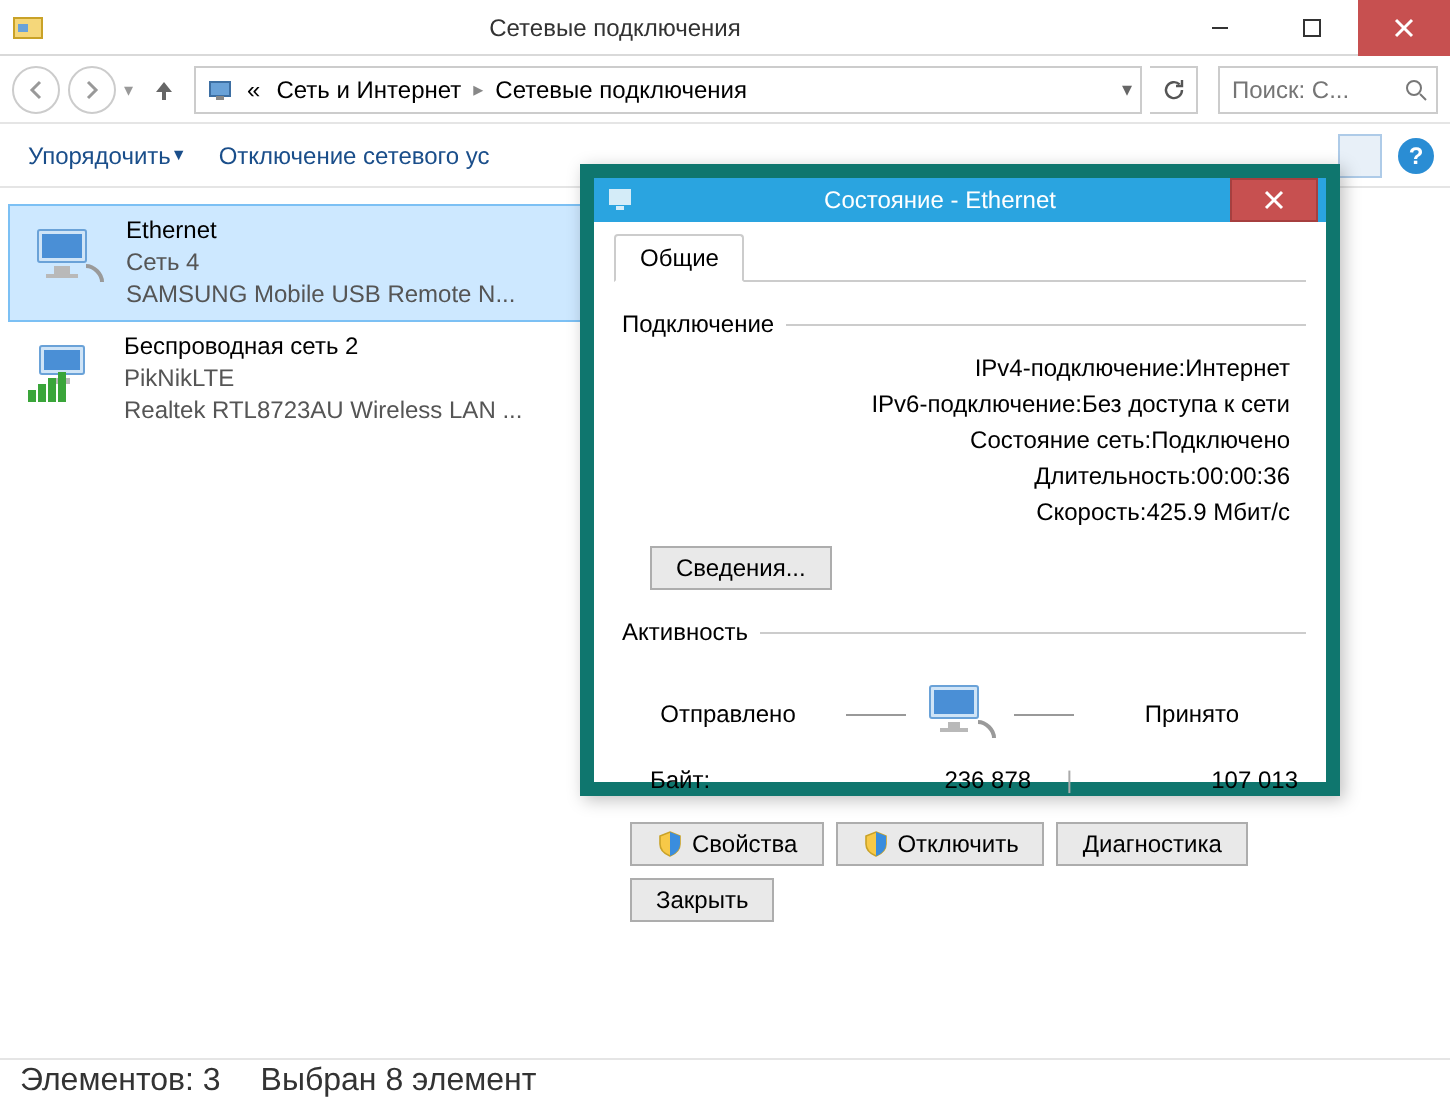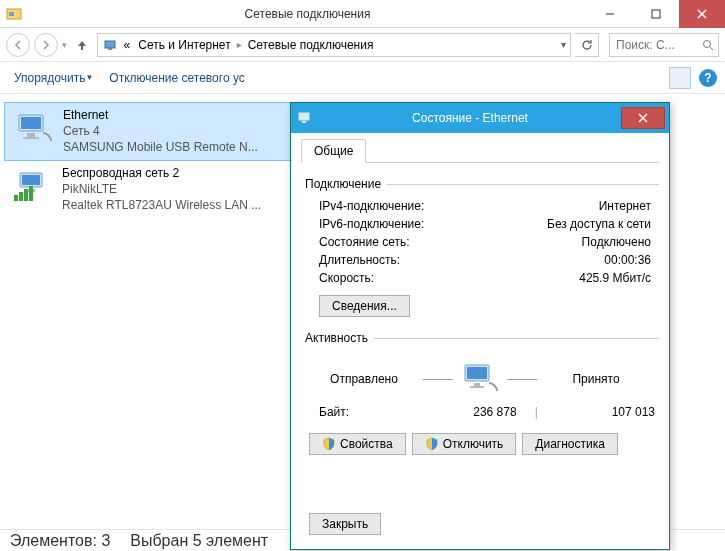--- a/index.html
+++ b/index.html
@@ -36,35 +36,35 @@
   .netitem { display: flex; padding: 4px 8px; gap: 8px; width: 290px; align-items: flex-start; }
   .netitem.sel { background: #cde8ff; border: 1px solid #7cc0f4; }
   .neticon { width: 42px; height: 42px; flex-shrink: 0; display: flex; align-items: center; justify-content: center; }
   .netinfo { display: flex; flex-direction: column; line-height: 1.35; overflow: hidden; }
   .netname { color: #000; }
   .netsub { color: #555; white-space: nowrap; overflow: hidden; text-overflow: ellipsis; }
 
   .statusbar { position: absolute; bottom: 0; left: 0; right: 0; height: 22px; border-top: 1px solid #e5e5e5; display: flex; align-items: center; padding: 0 10px; gap: 20px; font-size: 16px; color: #333; }
 
   
-  .dialog { position: absolute; left: 290px; top: 82px; width: 380px; height: 448px; border: 1px solid #0f766e; background: #fff; box-shadow: 2px 2px 8px rgba(0,0,0,.25); display: flex; flex-direction: column; margin-top: 20px; }
+  .dialog { position: absolute; left: 290px; top: 82px; width: 380px; height: 316px; border: 7px solid #0f766e; background: #fff; box-shadow: 2px 2px 8px rgba(0,0,0,.25); display: flex; flex-direction: column; }
   .dlg-title { height: 30px; background: #2aa4e0; display: flex; align-items: center; color: #fff; }
   .dlg-title .icon { width: 16px; height: 16px; margin: 0 6px; }
   .dlg-title .txt { flex: 1; text-align: center; font-size: 12px; }
   .dlg-title .close { width: 44px; height: 22px; margin: 0 4px 0 0; background: #c75050; border: 1px solid #a63f3f; color: #fff; display: flex; align-items: center; justify-content: center; font-size: 12px; }
   .dlg-body { flex: 1; padding: 6px 10px 8px 10px; display: flex; flex-direction: column; }
 
   .tabbar { display: flex; border-bottom: 1px solid #ccc; margin-bottom: 10px; }
   .tab { padding: 4px 12px; border: 1px solid #ccc; border-bottom: 1px solid #fff; background: #fff; margin-bottom: -1px; border-radius: 2px 2px 0 0; }
 
   .fieldset-label { display: flex; align-items: center; gap: 6px; margin: 4px 0 6px 4px; }
   .fieldset-label .line { flex: 1; height: 1px; background: #ccc; }
 
   .rows { padding: 0 8px 0 18px; }
-  .row { display: flex; justify-content: space-between; padding: 2px 0; gap: 20px; }
+  .row { display: flex; justify-content: flex-end; padding: 2px 0; }
   .row .k { color: #000; }
   .row .v { color: #000; }
 
   .btn { border: 1px solid #adadad; background: #e9e9e9; padding: 3px 12px; font-size: 12px; cursor: default; display: inline-flex; align-items: center; gap: 4px; }
 
   .activity { display: flex; align-items: center; justify-content: center; margin: 8px 0 4px; }
   .actside { width: 110px; text-align: center; }
   .actline { width: 30px; height: 1px; background: #999; margin: 0 4px; }
   .acticon { width: 46px; height: 40px; display: flex; align-items: center; justify-content: center; }
 
@@ -202,21 +202,21 @@
     <div class="netinfo">
       <span class="netname">Беспроводная сеть 2</span>
       <span class="netsub">PikNikLTE</span>
       <span class="netsub">Realtek RTL8723AU Wireless LAN ...</span>
     </div>
   </div>
 </div>
 
 <div class="statusbar">
   <span>Элементов: 3</span>
-  <span>Выбран 5 элемент</span>
+  <span>Выбран 8 элемент</span>
 </div>
 
 <div class="dialog">
   <div class="dlg-title">
     <span class="icon">
         <svg width="16" height="16">
           <rect x="2" y="3" width="10" height="7" fill="#fff" stroke="#fff" opacity=".8"></rect>
           <rect x="5" y="11" width="4" height="2" fill="#fff" opacity=".8"></rect>
         </svg>
       </span>

